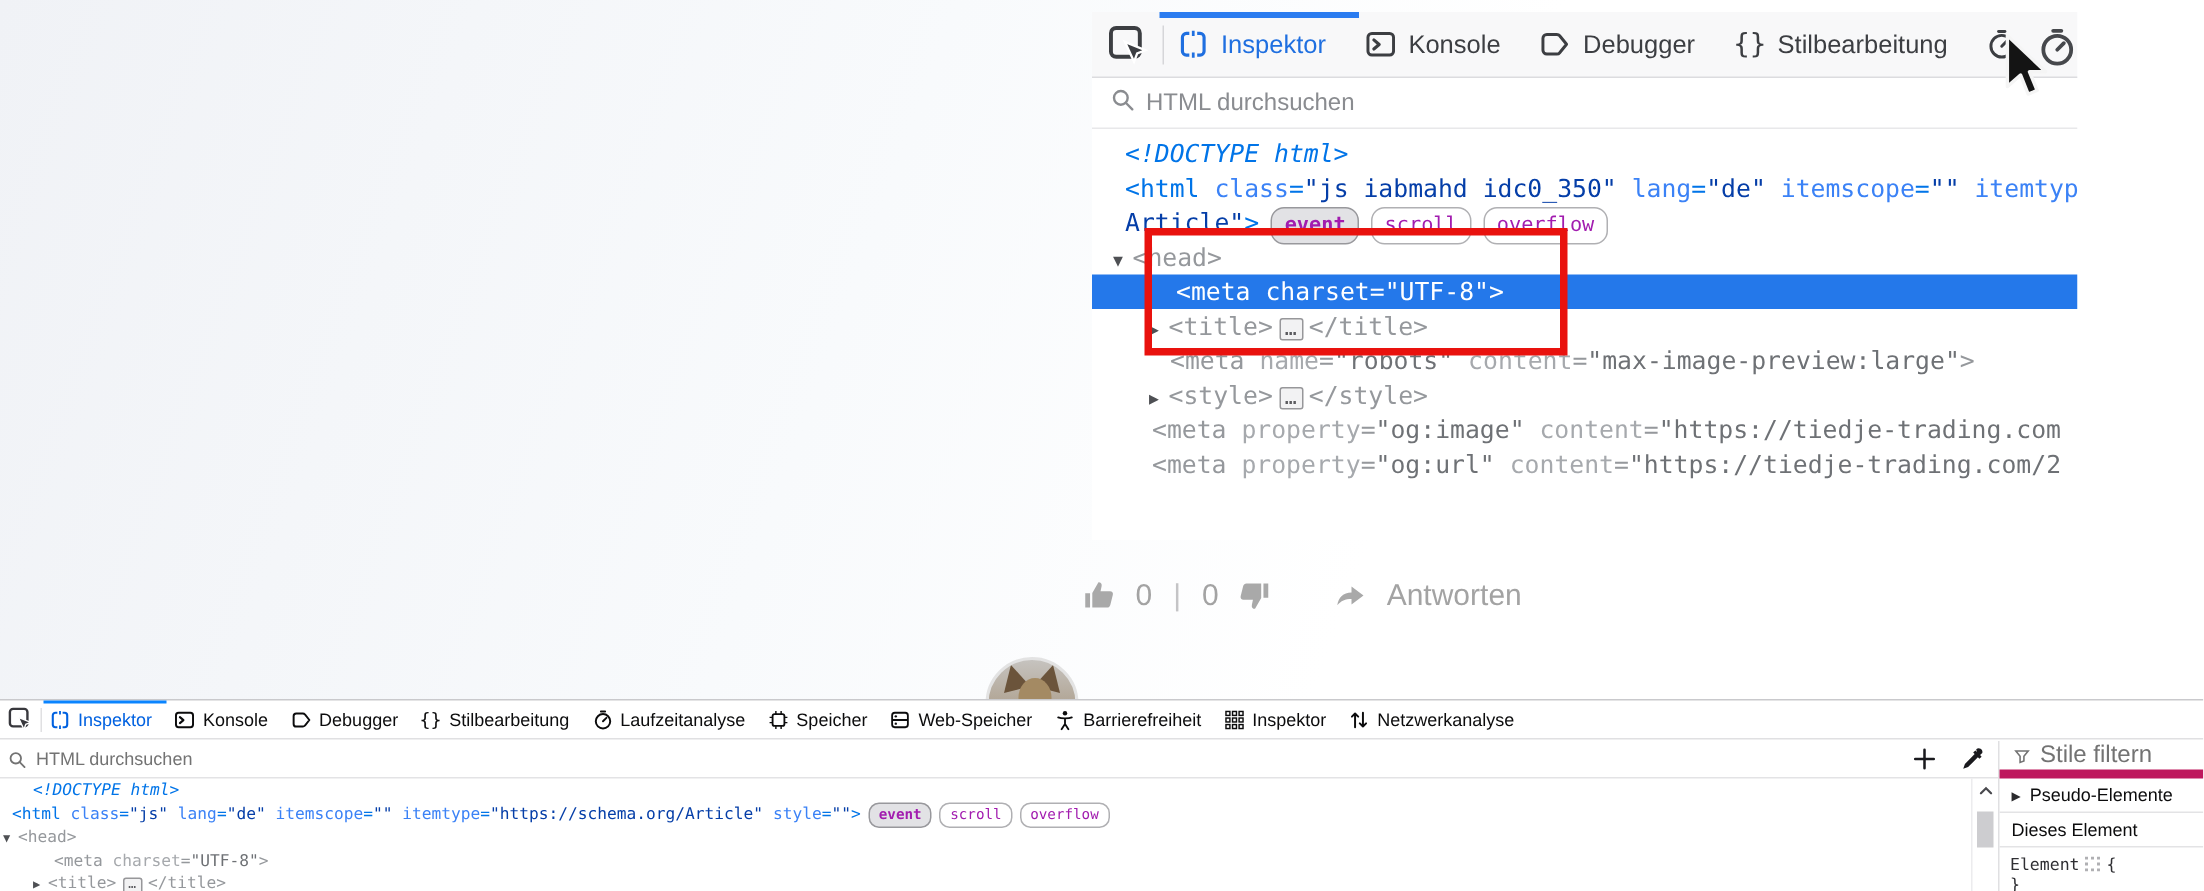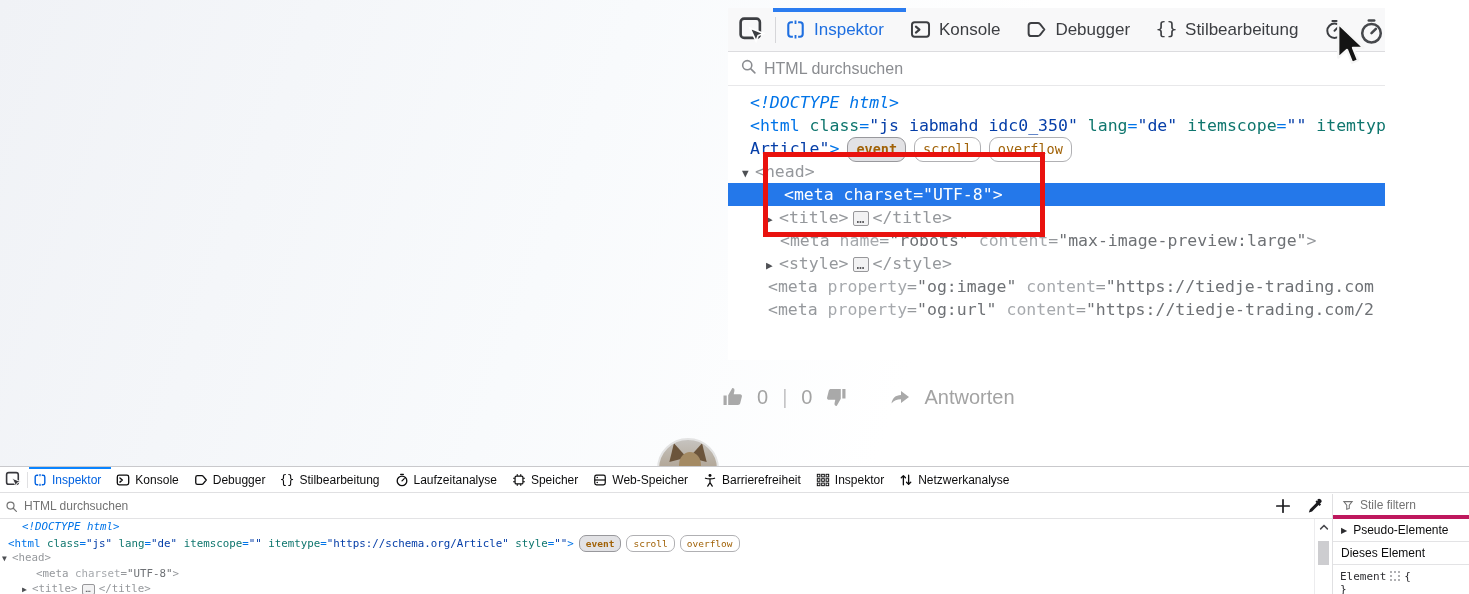--- a/index.html
+++ b/index.html
@@ -26,32 +26,32 @@
   .shot-searchrow svg { width:17px; height:17px; color:#8a8c90; }
   .shot-code { padding-top:5px; font-family:"DejaVu Sans Mono", monospace;
                font-size:16.5px; line-height:23px; }
   .shot-code .code-row { height:23px; white-space:pre; }
   .shot-code .arrow { display:inline-block; width:13px; font-size:11px; color:#4e5054; }
   .shot-code .badge { font-size:13.5px; padding:0 8px; border-radius:9px; margin-left:8px; }
 
   
   .t-d { color:#0074e8; font-style:italic; }
   .t-k { color:#0074e8; }
-  .t-a { color:#0f766e; }
+  .t-a { color:#3b82f6; }
   .t-v { color:#053ea8; }
   .t-g { color:#95989c; }
   .t-ga { color:#a6a9ad; }
   .t-gv { color:#6e7175; }
   .code-row { white-space:pre; }
   .code-row.selected { background:#2478ea; }
   .code-row.selected span { color:#fff !important; }
   .chip { display:inline-block; border:1px solid #97979a; border-radius:2px; background:#f2f2f3;
           color:#5a5a5e; padding:0 3px; margin:0 4px; line-height:1; font-size:0.8em; }
   .badge { display:inline-block; border:1px solid #b0b0b3; border-radius:8px;
-           color:#a16207; background:#fff; font-family:"DejaVu Sans Mono", monospace; }
+           color:#a21caf; background:#fff; font-family:"DejaVu Sans Mono", monospace; }
   .badge.filled { background:#e2e2e5; border-color:#98989c; font-weight:bold; }
 
   
   .red-rect { position:absolute; left:763px; top:152px; width:282px; height:85px;
               border:5px solid #e9120e; z-index:6; }
 
   
   .big-cursor { position:absolute; left:1334px; top:22px; width:34px; height:46px; z-index:8; }
 
   
@@ -106,22 +106,22 @@
   .dt-markup .arrow { display:inline-block; width:10px; font-size:8px; color:#4e5054; }
   .dt-markup .badge { font-size:9.5px; padding:0 6px; border-radius:7px; margin-left:5px; }
 
   .dt-scrollbar { position:absolute; left:1314px; top:52px; width:18px; height:76px;
                   border-left:1px solid #ececee; }
   .dt-scrollbar .up { width:16px; height:16px; color:#4a4a4f; margin:2px auto 0; }
   .dt-scrollbar .up svg { width:12px; height:12px; display:block; margin:2px auto; }
   .dt-scrollbar .thumb { position:absolute; left:3px; top:22px; width:11px; height:24px; background:#cdcdd0; }
 
   .dt-rules { position:absolute; left:1333px; top:27px; width:136px; height:101px; }
-  .rules-filter { height:25px; border-bottom:4px solid #be185d; display:flex; align-items:center;
-                  gap:6px; padding-left:9px; color:#737373; font-size:12px; }
+  .rules-filter { height:25px; border-bottom:6px solid #be185d; display:flex; align-items:center;
+                  gap:6px; padding-left:9px; color:#737373; font-size:16px; }
   .rules-filter svg { width:12px; height:12px; display:block; }
   .rules-row { height:23px; border-bottom:1px solid #e3e3e5; display:flex; align-items:center;
                padding-left:8px; font-size:12px; color:#0c0c0d; gap:6px; }
   .rules-row .tri { font-size:8px; color:#2b2b2e; }
   .rules-code { padding:5px 0 0 7px; font-family:"DejaVu Sans Mono", monospace; font-size:11px;
                 line-height:13px; color:#2f2f33; }
   .dotgrid { display:inline-block; width:10px; height:10px; margin:0 4px; vertical-align:-1px; }
   .dotgrid svg { width:10px; height:10px; display:block; }
 </style>
 </head>

